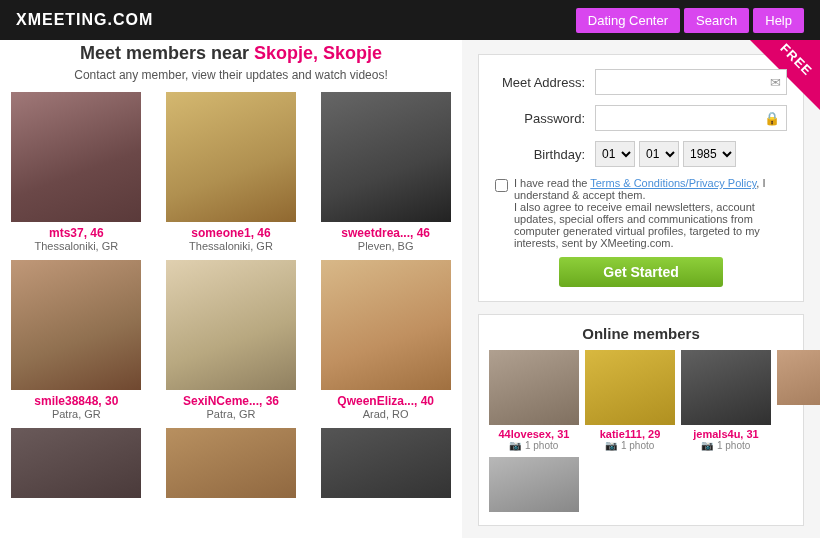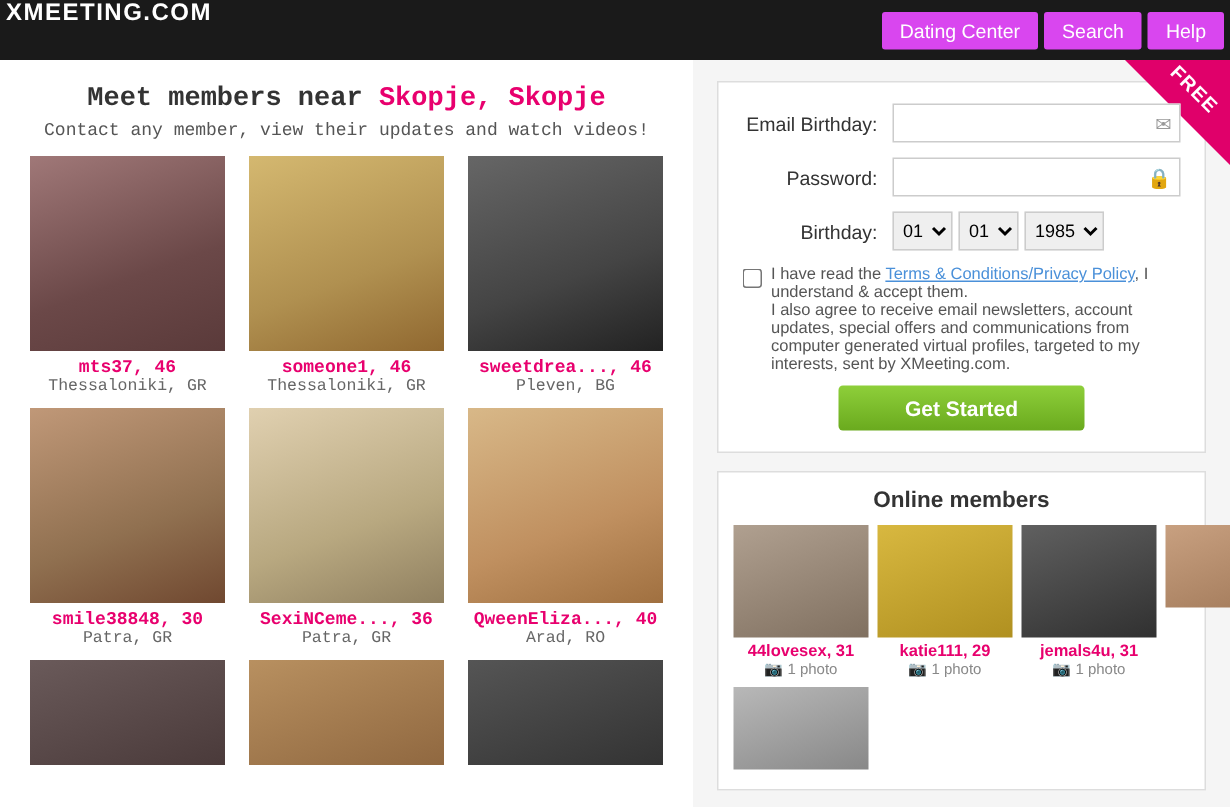--- a/index.html
+++ b/index.html
@@ -3,21 +3,22 @@
   <meta charset="utf-8">
   <style>
     * { margin: 0; padding: 0; box-sizing: border-box; }
     body { font-family: Arial, sans-serif; font-size: 13px; background: #f0f0f0; width: 820px; height: 538px; overflow: hidden; }
 
     
     #header {
       background: #1a1a1a;
       color: #fff;
       display: flex;
-      padding: 0 4px;
+      align-items: center;
+      padding: 0 16px;
       height: 40px;
     }
     #header .logo {
       font-weight: bold;
       font-size: 16px;
       color: #fff;
       letter-spacing: 1px;
       flex: 1;
     }
     #header .already {
@@ -49,23 +50,22 @@
     #main {
       display: flex;
       gap: 0;
       height: 498px;
     }
 
     
     #left {
       width: 462px;
       background: #fff;
-      padding: 16px;
+      padding: 3px;
       overflow: hidden;
-      font-family: Liberation Mono, monospace;
     }
     #left .headline {
       text-align: center;
       font-size: 18px;
       font-weight: bold;
       color: #333;
       margin-bottom: 4px;
     }
     #left .headline .city {
       color: #e8006e;
@@ -336,21 +336,21 @@
 
   <div id="right">
 
     <div style="position:absolute;top:0;right:0;width:70px;height:70px;overflow:hidden;">
       <div style="position:absolute;top:0;right:0;width:0;height:0;border-style:solid;border-width:0 70px 70px 0;border-color:transparent #e0006a transparent transparent;"></div>
       <div style="position:absolute;top:12px;right:4px;color:#fff;font-weight:bold;font-size:13px;transform:rotate(45deg);letter-spacing:1px;">FREE</div>
     </div>
 
     <div class="reg-form">
       <div class="form-row">
-        <div class="form-label">Email Birthday:</div>
+        <div class="form-label">Meet Address:</div>
         <div class="input-wrap">
           <input type="email" placeholder="" style="">
           <span class="input-icon">✉</span>
         </div>
       </div>
       <div class="form-row">
         <div class="form-label">Password:</div>
         <div class="input-wrap">
           <input type="password" style="">
           <span class="input-icon">🔒</span>

